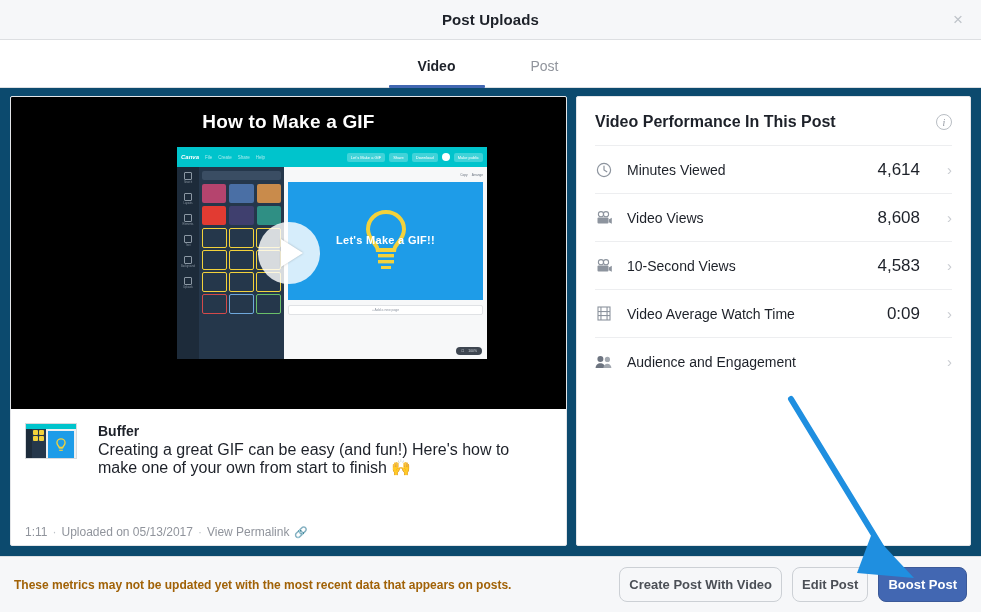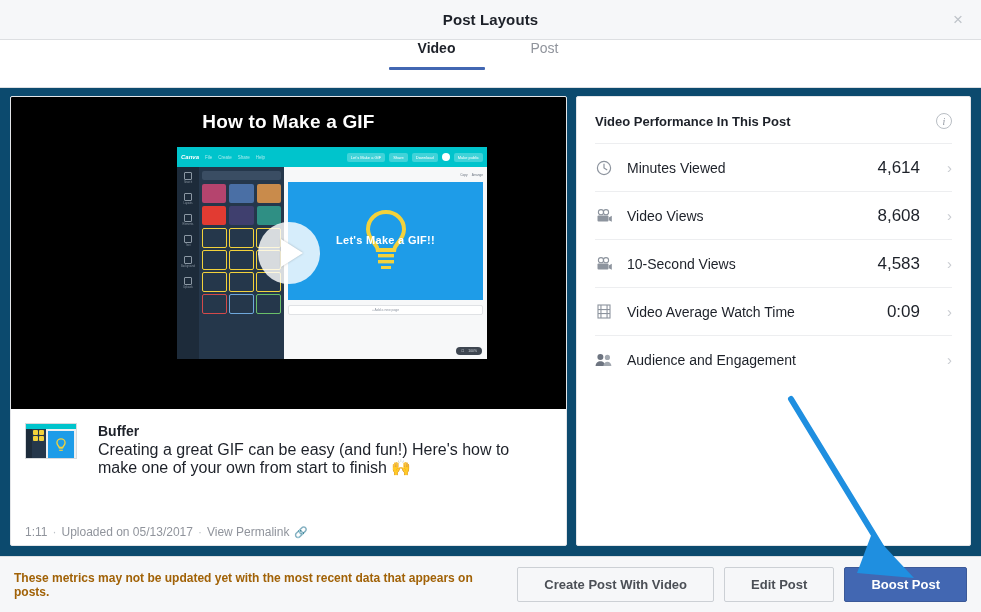--- a/index.html
+++ b/index.html
@@ -55,21 +55,21 @@
     line-height: 1;
     font-weight: 300;
   }
 
   
   .tabs-bar {
     height: 48px;
     background: #ffffff;
     border-bottom: 1px solid #dddfe2;
     display: flex;
-    align-items: flex-start;
+    align-items: flex-end;
     justify-content: center;
     gap: 12px;
     flex: 0 0 auto;
   }
   .tab {
     position: relative;
     min-width: 96px;
     text-align: center;
     padding: 0 16px 13px 16px;
     font-size: 14px;
@@ -271,21 +271,21 @@
     padding: 16px 18px 0 18px;
     height: 450px;
     overflow: hidden;
   }
   .panel-head {
     display: flex;
     align-items: center;
     justify-content: space-between;
     padding-bottom: 14px;
   }
-  .panel-title { font-size: 13px; font-weight: bold; color: #1d2129; }
+  .panel-title { font-size: 16px; font-weight: bold; color: #1d2129; }
   .info-ico {
     width: 16px; height: 16px;
     border: 1px solid #b9bec4;
     border-radius: 50%;
     color: #9197a0;
     font-size: 10px;
     font-style: italic;
     font-family: "Liberation Serif", serif;
     display: flex; align-items: center; justify-content: center;
     cursor: pointer;
@@ -314,22 +314,22 @@
     border-top: 1px solid #dddfe2;
     display: flex;
     align-items: center;
     padding: 0 14px;
     gap: 10px;
   }
   .footer-note { font-size: 12px; color: #a16207; flex: 1 1 auto; font-weight: bold; }
   .btn {
     font-size: 13px;
     font-weight: bold;
-    padding: 9px 26px;
-    border-radius: 2px;
+    padding: 9px 9px;
+    border-radius: 8px;
     cursor: pointer;
     border: 1px solid #ccd0d5;
     background: #f6f7f9;
     color: #4b4f56;
     white-space: nowrap;
   }
   .btn-primary {
     background: #4267b2;
     border-color: #3b5998;
     color: #ffffff;
@@ -342,21 +342,21 @@
     pointer-events: none;
     z-index: 50;
   }
 </style>
 </head>
 <body>
 
 <div class="dialog">
 
   <div class="dialog-header">
-    <div class="dialog-title">Post Layouts</div>
+    <div class="dialog-title">Post Uploads</div>
     <div class="close-btn">×</div>
   </div>
 
   <div class="tabs-bar">
     <div class="tab active">
       <span>Video</span>
     </div>
     <div class="tab">
       <span>Post</span>
     </div>

